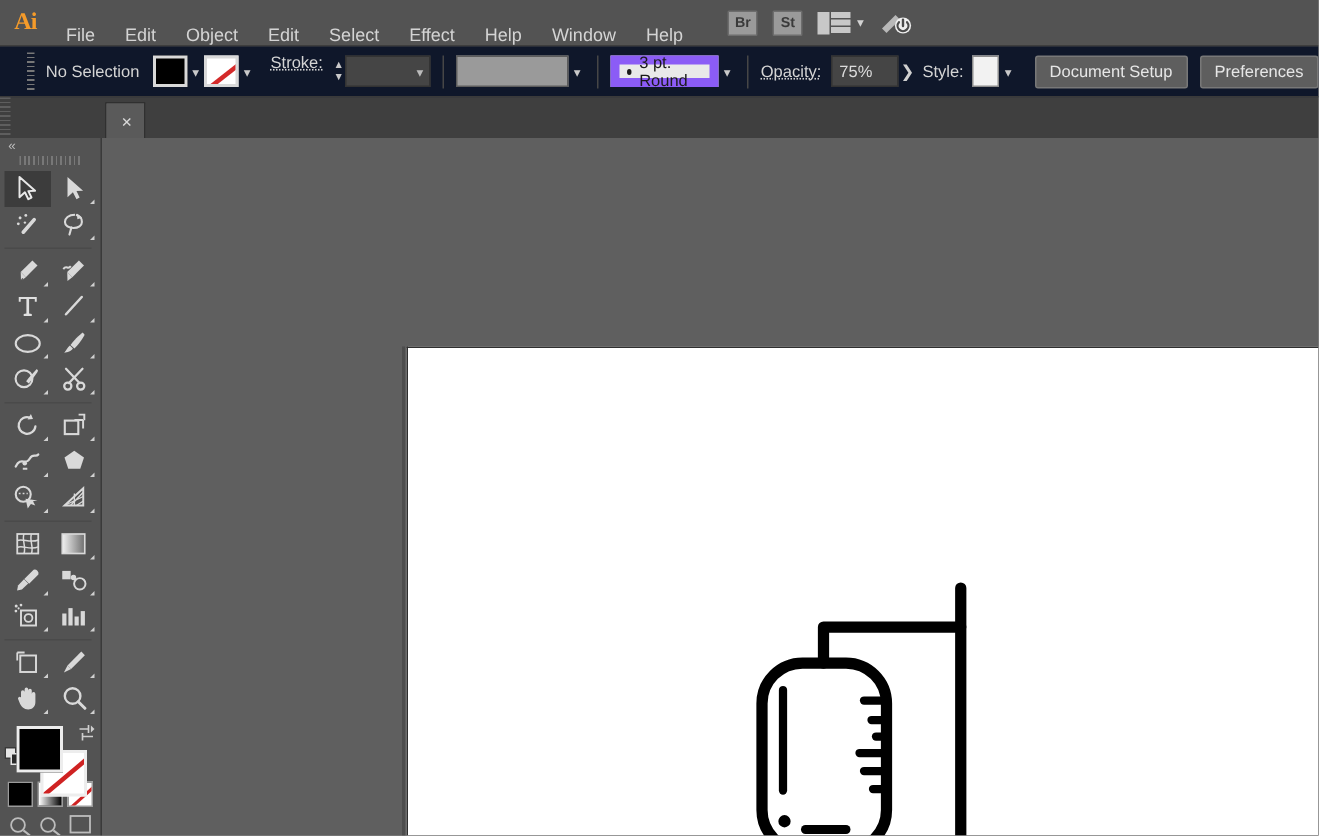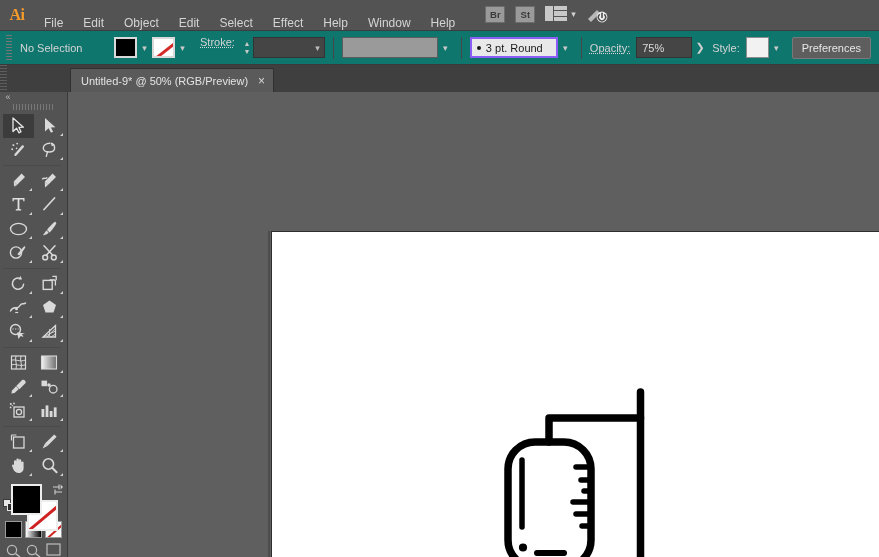--- a/index.html
+++ b/index.html
@@ -23,43 +23,43 @@
     width: 34px; height: 31px;
     display: flex; align-items: center; justify-content: center;
     color: #f59b2a; font-weight: bold; font-size: 16px;
     font-family: "Liberation Serif", serif;
     letter-spacing: -0.5px;
   }
   .menu-item {
     padding: 0 10px; height: 31px; line-height: 31px;
     color: #d4d4d4; font-size: 12px; cursor: default; white-space: nowrap; margin-top: 16px;
   }
-  .menu-right { display: flex; align-items: flex-start; margin-left: 20px; gap: 10px; }
+  .menu-right { display: flex; align-items: center; margin-left: 20px; gap: 10px; }
   .sq-btn {
     width: 20px; height: 17px;
     background: #9a9a9a; color: #3a3a3a;
     font-size: 9.5px; font-weight: bold;
     display: flex; align-items: center; justify-content: center;
     border: 1px solid #6d6d6d; border-radius: 1px;
   }
   .arrange-icon { display: flex; align-items: center; gap: 4px; }
   .arrange-glyph { display: flex; width: 22px; height: 15px; gap: 1px; }
   .arrange-glyph .c1 { width: 8px; background: #c8c8c8; }
   .arrange-glyph .c2 { flex: 1; display: flex; flex-direction: column; gap: 1px; }
   .arrange-glyph .c2 span { flex: 1; background: #c8c8c8; }
   .chev { color: #d2d2d2; font-size: 9px; }
   .power-icon { position: relative; width: 24px; height: 18px; }
 
   
   .controlbar {
     position: absolute; left: 0; top: 31px; width: 879px; height: 34px;
-    background: #0f766e;
+    background: #0f172a;
     display: flex; align-items: center; gap: 0;
     border-bottom: 1px solid #3a3a3a;
-    padding-left: 6px;
+    padding-left: 18px;
   }
   .grip {
     width: 6px; height: 26px; margin-right: 4px;
     background-image: repeating-linear-gradient(to bottom, #777 0 1px, transparent 1px 3px);
   }
   .cb-label { color: #d4d4d4; font-size: 11px; white-space: nowrap; }
   .cb-sep { width: 1px; height: 22px; background: #464646; margin: 0 8px; }
   .swatch-box {
     width: 23px; height: 21px; border: 2px solid #d9d9d9;
     background: #000; flex: none;
@@ -83,21 +83,21 @@
   }
   .combo {
     height: 21px; background: #454545; border: 1px solid #333;
     display: flex; align-items: center; color: #dcdcdc; font-size: 11px;
     padding: 0 4px;
   }
   .combo .cv { flex: 1; white-space: nowrap; overflow: hidden; }
   .combo .cc { color: #bbb; font-size: 9px; padding-left: 4px; }
   .profile-combo { width: 96px; background: #9a9a9a; border: 1px solid #5c5c5c; }
   .brushdef {
-    width: 88px; height: 21px; background: #e9e9e9; border: 2px solid #8b5cf6;
+    width: 88px; height: 21px; background: #e9e9e9; border: 6px solid #8b5cf6;
     display: flex; align-items: center; color: #1a1a1a; font-size: 11px;
     padding: 0 5px; gap: 5px;
   }
   .brushdef .dot { width: 4px; height: 4px; border-radius: 50%; background: #1a1a1a; }
   .opacity-field {
     width: 56px; height: 21px; background: #454545; border: 1px solid #333;
     color: #dcdcdc; font-size: 11px; display: flex; align-items: center; padding: 0 5px;
   }
   .arrow-btn { width: 16px; color: #cfcfcf; font-size: 11px; text-align: center; }
   .style-sw { width: 23px; height: 21px; background: #f2f2f2; border: 1px solid #8c8c8c; }
@@ -278,27 +278,27 @@
     <div class="cb-label" style="margin-right:6px;text-decoration:underline;text-decoration-style:dotted;">Opacity:</div>
     <div class="opacity-field">
       <span>75%</span>
     </div>
     <div class="arrow-btn">❯</div>
 
     <div class="cb-label" style="margin:0 6px 0 4px;">Style:</div>
     <div class="style-sw"></div>
     <div class="mini-chev">▾</div>
 
+    <div class="btn" style="margin-left:12px;">Document Setup</div>
     <div class="btn" style="margin-left:8px;">Preferences</div>
   </div>
 
   <div class="tabbar">
     <div class="tabgrip"></div>
     <div class="doctab">
-      <span>Untitled-9* @ 50% (RGB/Preview)</span>
       <span class="x">×</span>
     </div>
   </div>
 
   <div class="toolbar">
     <div class="tb-collapse">
       <span>«</span>
     </div>
     <div class="tb-grip"></div>
 

